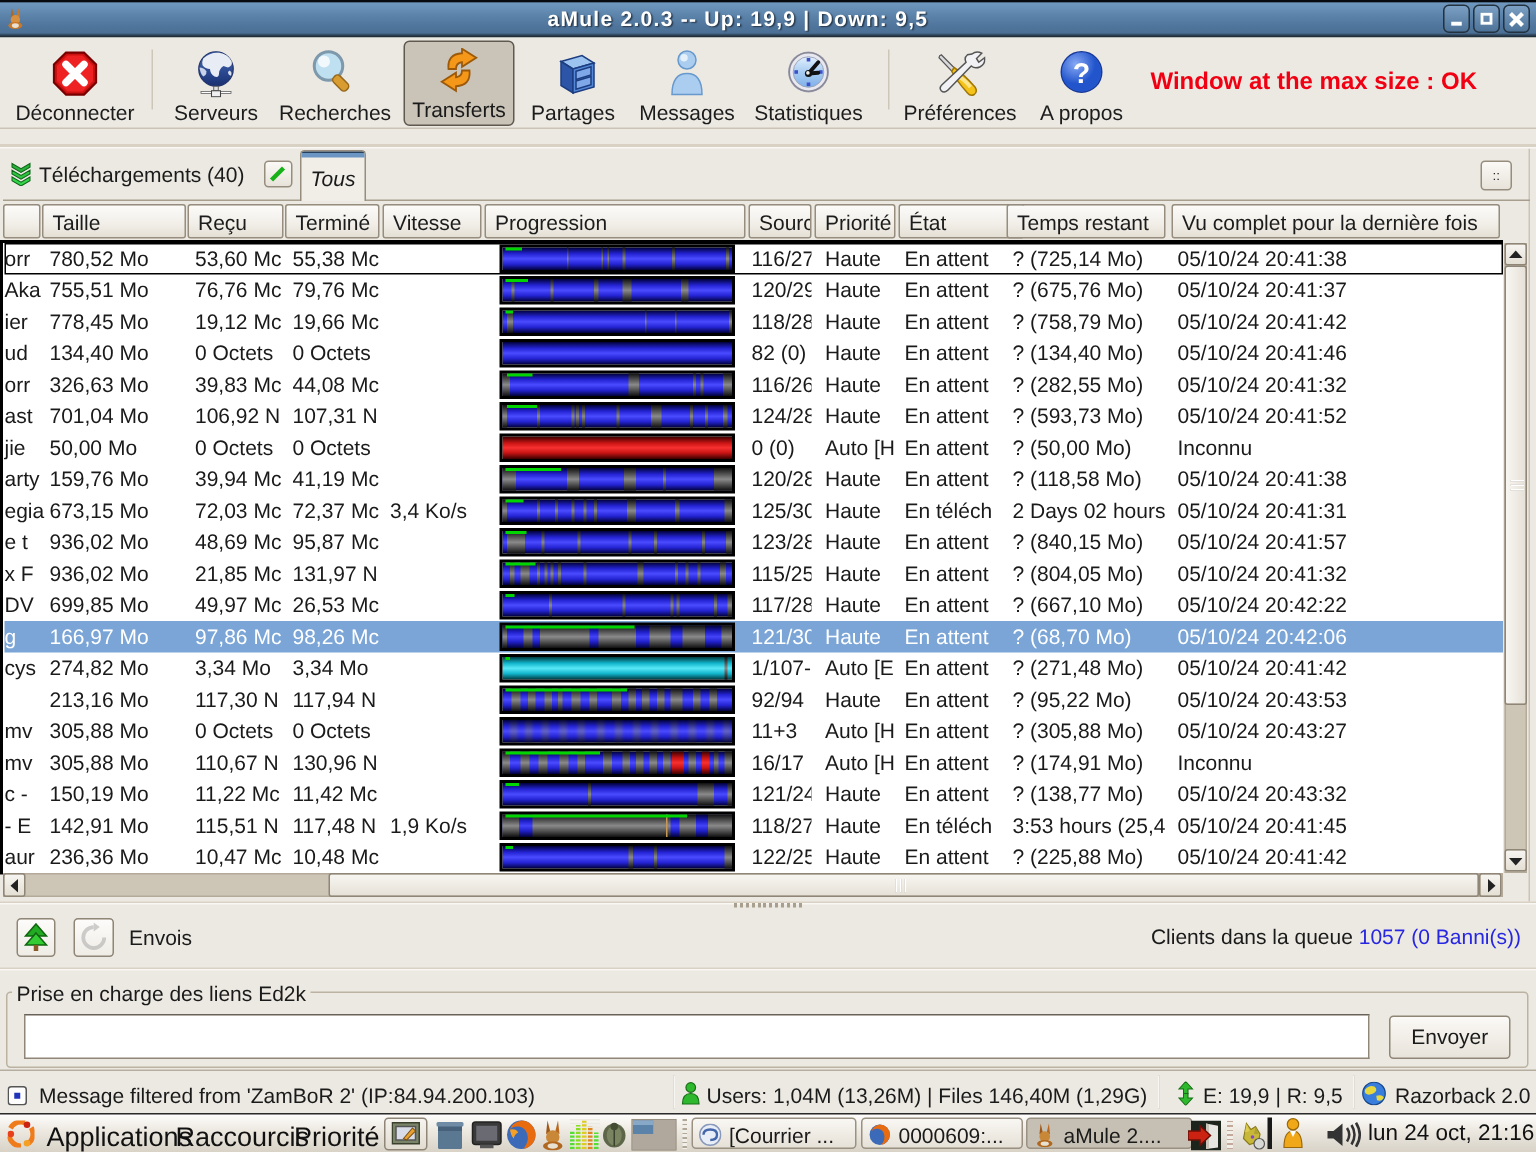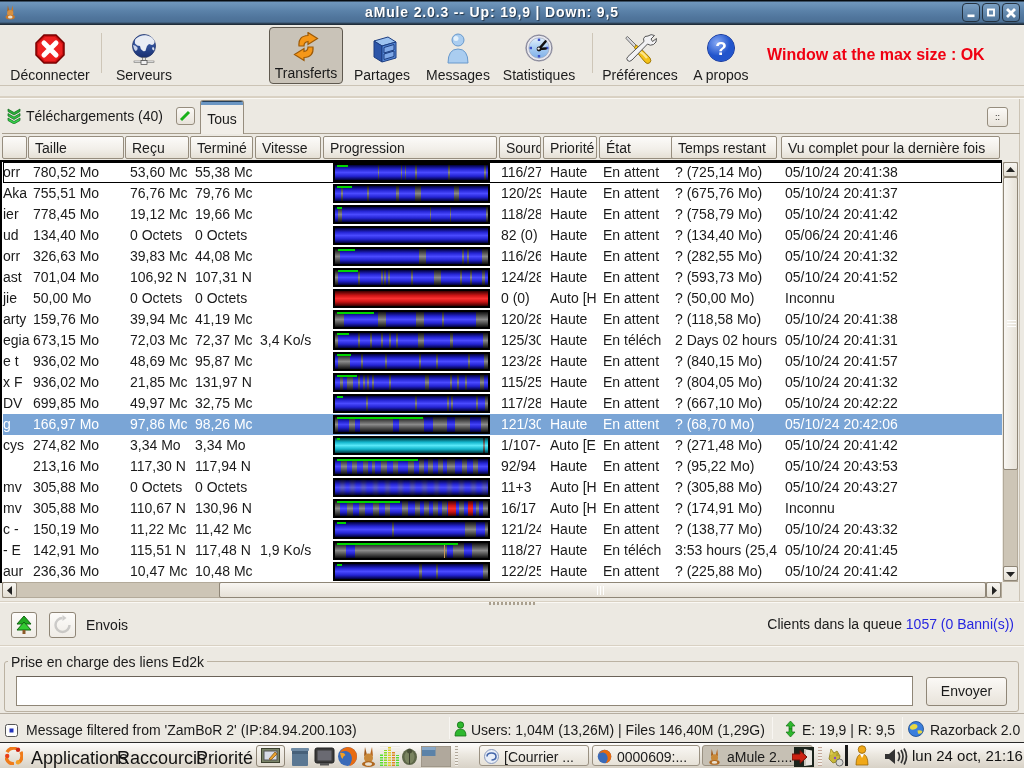--- a/index.html
+++ b/index.html
@@ -29,21 +29,21 @@
 #maxsize { position:absolute; left:767px; top:46px; color:#f00012; font-weight:bold; font-size:16px; white-space:nowrap; }
 
 
 #dlico { position:absolute; left:7px; top:108px; }
 #dl-label { position:absolute; left:26px; top:108px; font-size:14px; }
 #editbtn { position:absolute; left:176px; top:107px; width:19px; height:18px;
   background:linear-gradient(#fbf9f6,#e8e3da); border:1px solid #968d7e; border-radius:3px; }
 #tab-line { position:absolute; left:2px; top:133px; width:1018px; height:1px; background:#a79e8e; }
 #tous-tab { position:absolute; left:200px; top:100px; width:44px; height:34px;
   background:#f1eee8; border:1px solid #968d7e; border-bottom:none;
-  border-radius:3px 3px 0 0; }
+  border-radius:3px 3px 0 0;font-style:italic; }
 #tous-tab .stripe { position:absolute; left:0px; top:0px; width:42px; height:4px; background:linear-gradient(#24405c 25%,#6b96c3 25%); border-radius:2px 2px 0 0;}
 #tous-tab .txt { position:absolute; left:0px; top:10px; width:100%; text-align:center; font-size:14px; }
 #listbtn { position:absolute; left:987px; top:107px; width:21px; height:20px;
   background:linear-gradient(#fbf9f6,#e8e3da); border:1px solid #968d7e; border-radius:3px;
   font-size:9px; text-align:center; line-height:18px; color:#222; }
 
 
 .hcell { position:absolute; top:136px; height:23px; background:linear-gradient(#fcfbf9,#f1eee8 60%,#e5e0d5);
   border:1px solid #968d7e; border-radius:2px; font-size:14px; color:#1c1c1c;
   padding:3px 0 0 6px; white-space:nowrap; overflow:hidden; }
@@ -97,21 +97,21 @@
 
 #statusbar { position:absolute; left:0; top:713px; width:1024px; height:29px; background:#ece9e2; border-top:1px solid #b5ada0;}
 #statusbar .txt { position:absolute; top:8px; font-size:14px; white-space:nowrap; }
 .vsep { position:absolute; top:3px; width:1px; height:22px; background:#aaa193; border-right:1px solid #f8f6f2; }
 
 
 #taskbar { position:absolute; left:0; top:742px; width:1024px; height:26px;
   background:linear-gradient(#fefdfc,#ece8e0 45%,#d8d2c7); border-top:1px solid #2a2a2a; }
 #taskbar .menu { position:absolute; top:5px; font-size:18px; color:#111; }
 .wbtn { position:absolute; top:2px; height:21px; background:linear-gradient(#f9f7f3,#e6e1d7);
-  border:1px solid #9a9182; border-radius:3px; font-size:14px; white-space:nowrap; overflow:hidden;margin-left:18px; }
+  border:1px solid #9a9182; border-radius:3px; font-size:14px; white-space:nowrap; overflow:hidden; }
 .wbtn .t { position:absolute; left:24px; top:3px; }
 #clock { position:absolute; left:912px; top:4px; font-size:15px; color:#111; }
 </style>
 </head>
 <body>
 <div id="root">
 
 <div id="titlebar">
   <svg class="abs" style="left:4px;top:3px" width="14" height="18" viewBox="0 0 18 19">
     <path d="M5 1 L7 8 L4 9 Z" fill="#b06820"></path>
@@ -163,20 +163,28 @@
       <path d="M6.5 6 Q11 1.8 17 2.2 Q23 3 25.5 8 Q26 11 23 12 L20 11 Q17 13 17 16 Q17 19 14 18 Q11 16 11 13 Q8 13 6 10.5 Q5.5 8 6.5 6 Z" fill="#e8ecf4"></path>
       <path d="M4 12 Q7 12 8.5 14.5 Q9 17 6.5 18 Q4.5 16 4 12Z" fill="#c8d2e8"></path>
       <path d="M24 14 Q26 15 25 17.5 Q23 17 23 15Z" fill="#d8e0ee"></path>
       <rect x="13.5" y="24.5" width="3" height="3" fill="#e0e0e0" stroke="#555" stroke-width="0.6"></rect>
       <rect x="5" y="28" width="20" height="1.4" fill="#fff" stroke="#555" stroke-width="0.5"></rect>
       <rect x="12" y="27.5" width="6" height="4" fill="#f0f0f0" stroke="#444" stroke-width="0.7"></rect>
     </svg>
     <span class="lbl">Serveurs</span>
   </div>
 
+  <div class="tbtn" style="left:186px;width:72px">
+    <svg class="ico" width="32" height="32" viewBox="0 0 32 32">
+      <circle cx="13" cy="11" r="9.5" fill="#bfe0f0" stroke="#7e99ac" stroke-width="2"></circle>
+      <circle cx="10" cy="8" r="4" fill="#fff" opacity=".8"></circle>
+      <rect x="19" y="16" width="12" height="6" rx="2.5" transform="rotate(45 19 16)" fill="#d89c30" stroke="#96691c" stroke-width="1"></rect>
+    </svg>
+    <span class="lbl">Recherches</span>
+  </div>
 
   <div id="transferts-btn">
     <svg class="ico" style="display:block;margin:4px auto 0" width="30" height="30" viewBox="0 0 30 30">
       <path d="M8 14 Q7 4 17 3.5 L17 0.5 L26.5 6.5 L17 12.5 L17 9.5 Q13 10 13 14 Z" fill="#f59718" stroke="#9c5a08" stroke-width="1.2"></path>
       <path d="M22 15 Q23 25 13 25.5 L13 28.5 L3.5 22.5 L13 16.5 L13 19.5 Q17 19 17 15 Z" fill="#f59718" stroke="#9c5a08" stroke-width="1.2"></path>
     </svg>
     <span class="lbl" style="position:absolute;bottom:2px;left:0;width:100%">Transferts</span>
   </div>
 
   <div class="tbtn" style="left:350px;width:64px">
@@ -352,21 +360,21 @@
 <div class="row" style="top:225px">
         <span class="c0">ud</span>
         <span class="c1">134,40 Mo</span>
         <span class="c2">0 Octets</span>
         <span class="c3">0 Octets</span>
         <div class="bar" style=""></div>
         <span class="c6">82 (0)</span>
         <span class="c7">Haute</span>
         <span class="c8">En attent</span>
         <span class="c9">? (134,40 Mo)</span>
-        <span class="c10">05/06/24 20:41:46</span>
+        <span class="c10">05/10/24 20:41:46</span>
       </div>
 <div class="row" style="top:246px">
         <span class="c0">orr</span>
         <span class="c1">326,63 Mo</span>
         <span class="c2">39,83 Mc</span>
         <span class="c3">44,08 Mc</span>
         <div class="bar" style="">
           <b style="left:3px;width:17px"></b>
           <i style="left:0px;width:5px"></i>
           <i style="left:84px;width:7px"></i>
@@ -503,21 +511,21 @@
         <span class="c6">115/25</span>
         <span class="c7">Haute</span>
         <span class="c8">En attent</span>
         <span class="c9">? (804,05 Mo)</span>
         <span class="c10">05/10/24 20:41:32</span>
       </div>
 <div class="row" style="top:393px">
         <span class="c0">DV</span>
         <span class="c1">699,85 Mo</span>
         <span class="c2">49,97 Mc</span>
-        <span class="c3">32,75 Mc</span>
+        <span class="c3">26,53 Mc</span>
         <div class="bar" style="">
           <b style="left:2px;width:6px"></b>
           <i style="left:31px;width:2px"></i>
           <i style="left:80px;width:2px"></i>
           <i style="left:112px;width:2px"></i>
           <i style="left:116px;width:2px"></i>
           <i style="left:141px;width:2px"></i>
           <i style="left:150px;width:3px"></i>
         </div>
         <span class="c6">117/28</span>

